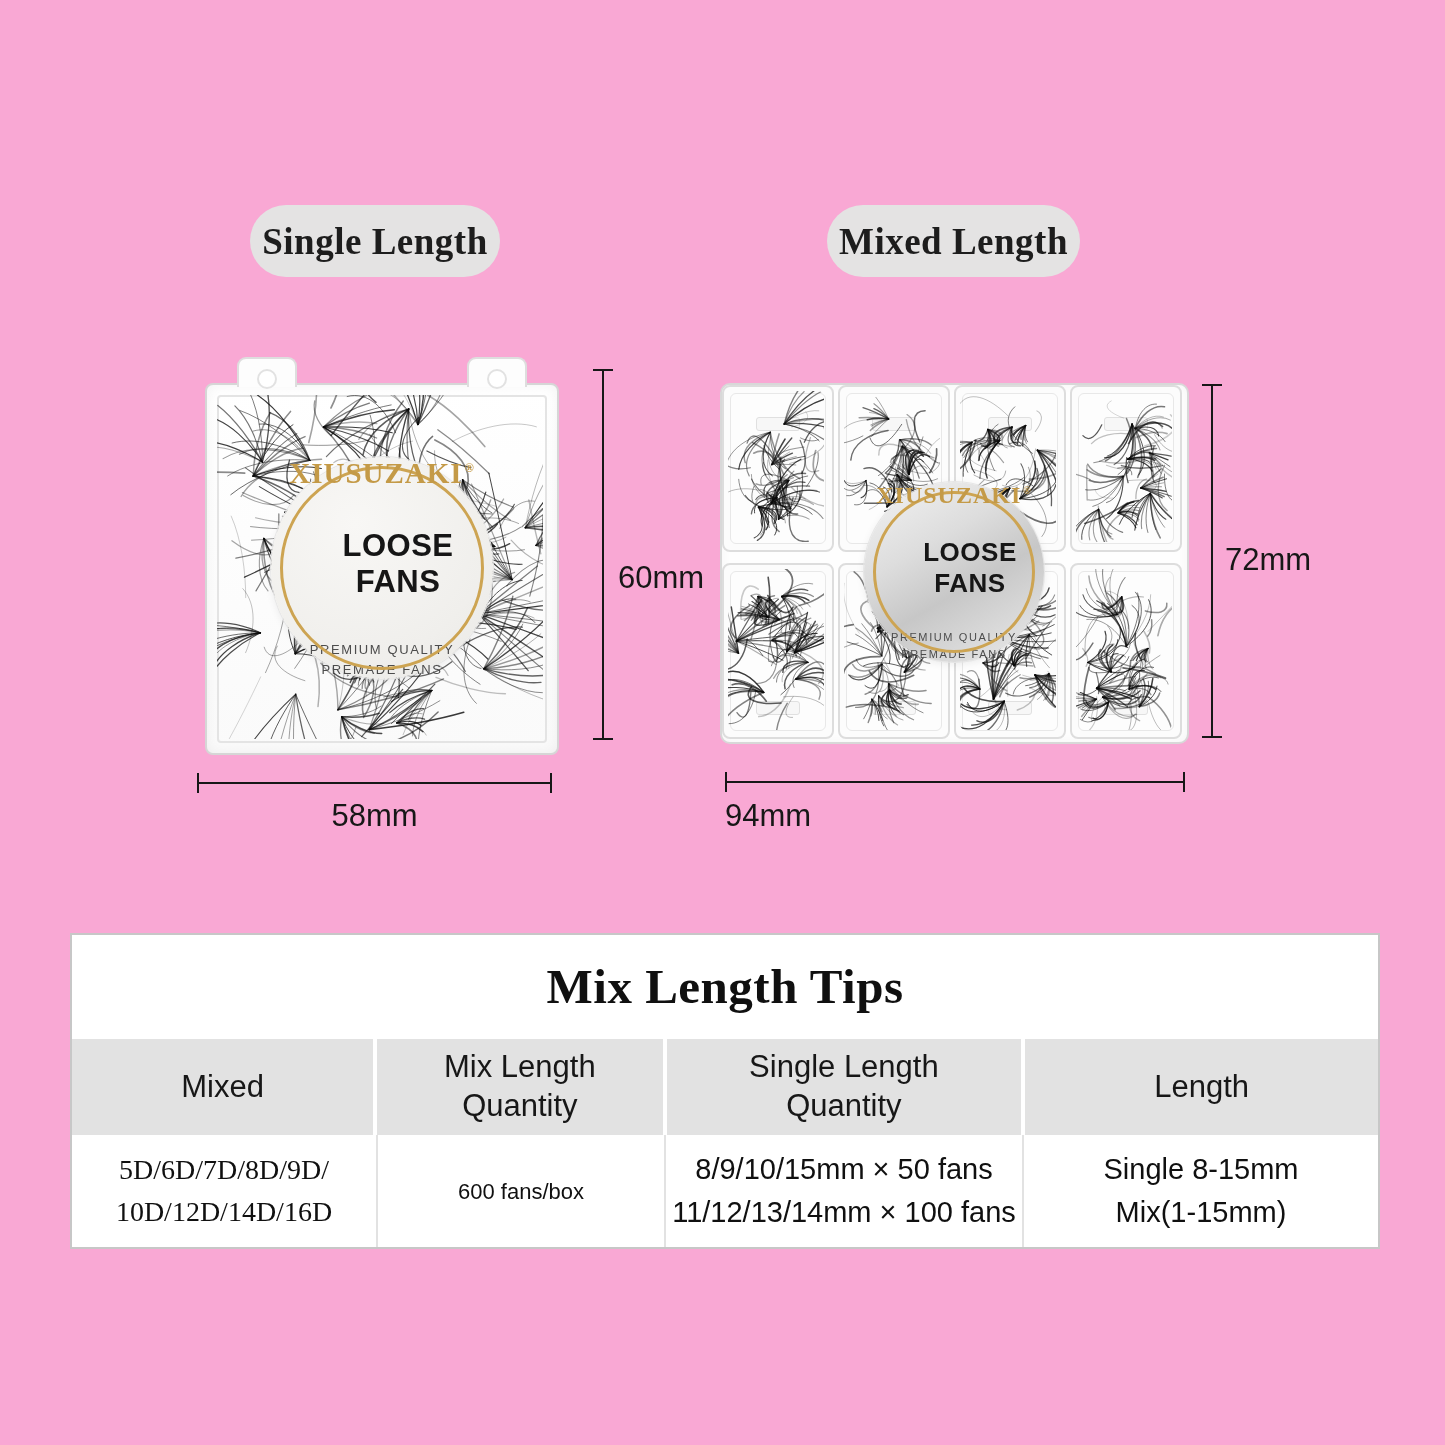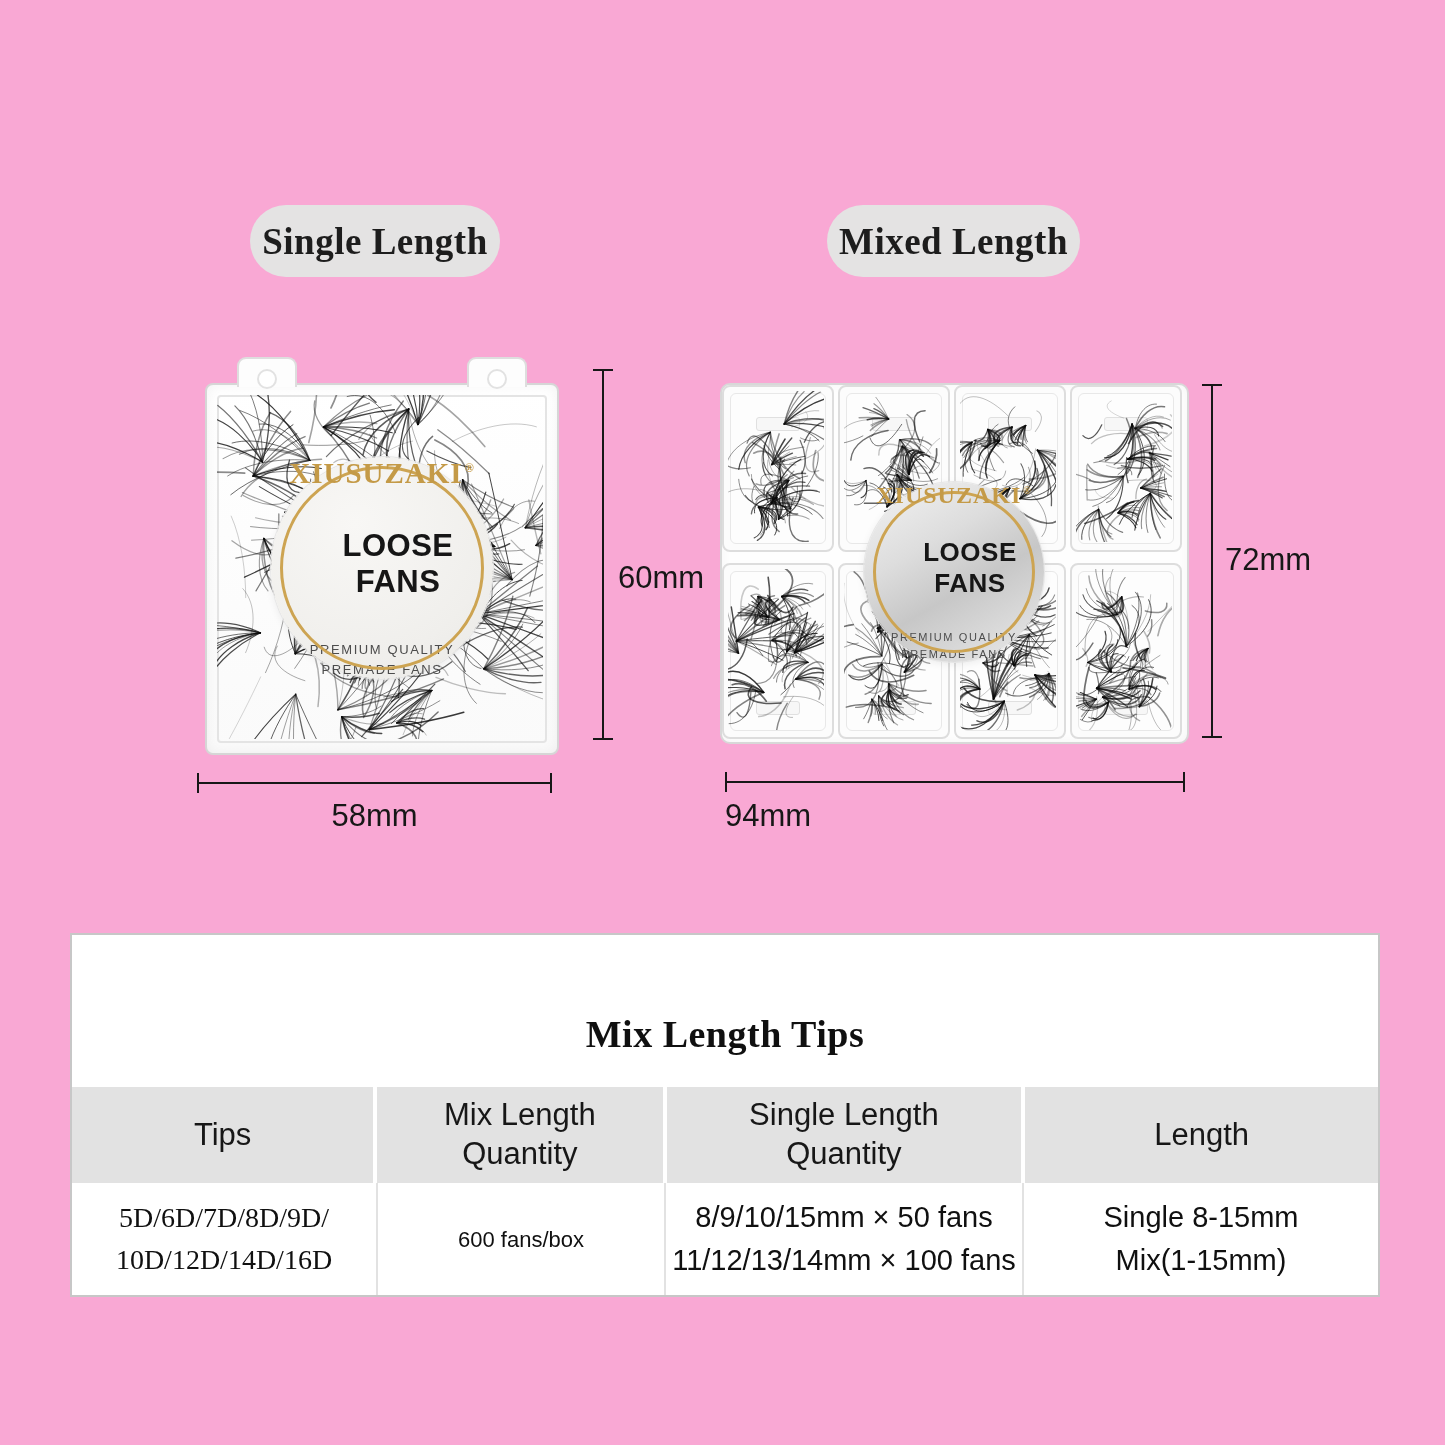--- a/index.html
+++ b/index.html
@@ -66,21 +66,21 @@
   #dim-94{left:725px;top:781px;width:460px;}
   .dim-label{position:absolute;font-size:31px;color:#171717;}
   #lab-60{left:618px;top:560px;}
   #lab-72{left:1225px;top:542px;}
   #lab-58{left:197px;top:798px;width:355px;text-align:center;}
   #lab-94{left:725px;top:798px;width:460px;text-align:left;}
 
   
   #tips-table{position:absolute;left:70px;top:933px;width:1306px;border:2px solid #c7c7c7;background:#fff;}
   .t-title{height:102px;display:flex;align-items:center;justify-content:center;font-family:"Liberation Serif",serif;
-           font-weight:bold;font-size:38px;color:#101010;letter-spacing:.5px;margin-top:48px;}
+           font-weight:bold;font-size:49px;color:#101010;letter-spacing:.5px;}
   .t-head{display:grid;grid-template-columns:304fr 288fr 358fr 356fr;column-gap:4px;background:#ffffff;padding-top:2px;}
   .t-head .hcell{background:#e2e2e2;height:96px;display:flex;align-items:center;justify-content:center;text-align:center;
                  font-size:31px;color:#171717;line-height:1.25;padding:0 28px;box-sizing:border-box;}
   .t-row{display:grid;grid-template-columns:304fr 288fr 358fr 356fr;}
   .t-row .cell{min-height:112px;display:flex;flex-direction:column;align-items:center;justify-content:center;text-align:center;
                font-size:29px;color:#101010;line-height:1.5;border-left:2px solid #e2e2e2;box-sizing:border-box;padding:8px 6px;}
   .t-row .cell:first-child{border-left:none;}
   .t-row .cell.serif{font-family:"Liberation Serif",serif;font-size:28px;}
   .t-row .cell.big{font-size:22px;}
 </style>
@@ -1694,21 +1694,21 @@
   <div class="dim-h" id="dim-58"></div>
   <div class="dim-label" id="lab-58">58mm</div>
   <div class="dim-v" id="dim-72"></div>
   <div class="dim-label" id="lab-72">72mm</div>
   <div class="dim-h" id="dim-94"></div>
   <div class="dim-label" id="lab-94">94mm</div>
 
   <div id="tips-table">
     <div class="t-title">Mix Length Tips</div>
     <div class="t-head">
-      <div class="hcell">Tips</div>
+      <div class="hcell">Mixed</div>
       <div class="hcell">Mix Length Quantity</div>
       <div class="hcell">Single Length Quantity</div>
       <div class="hcell">Length</div>
     </div>
     <div class="t-row">
       <div class="cell serif">
         <div>5D/6D/7D/8D/9D/</div>
         <div>10D/12D/14D/16D</div>
       </div>
       <div class="cell big">

